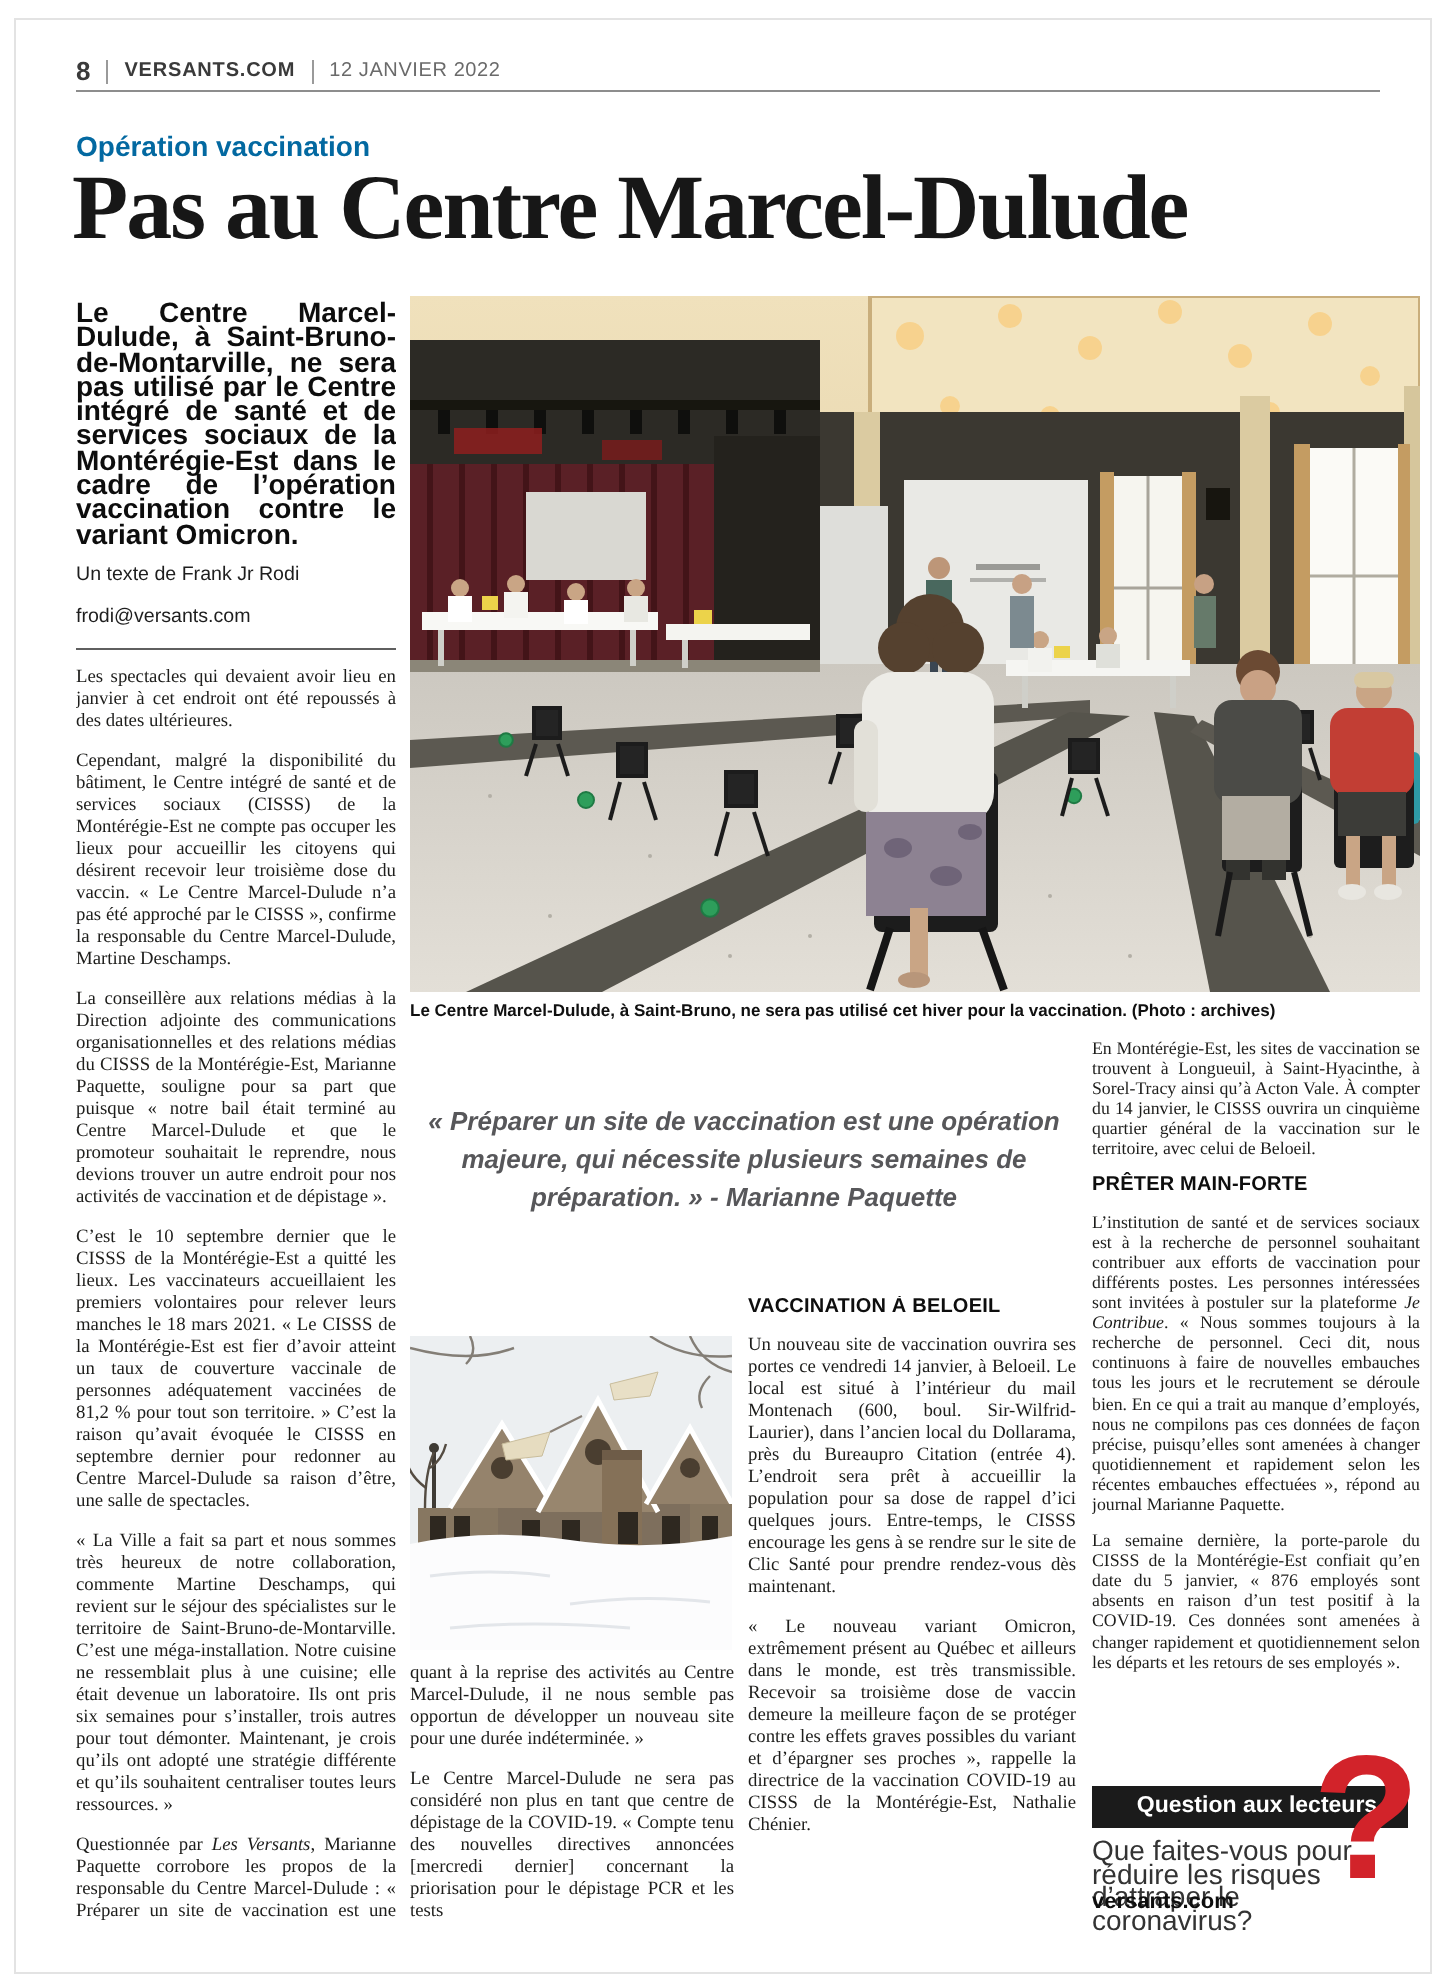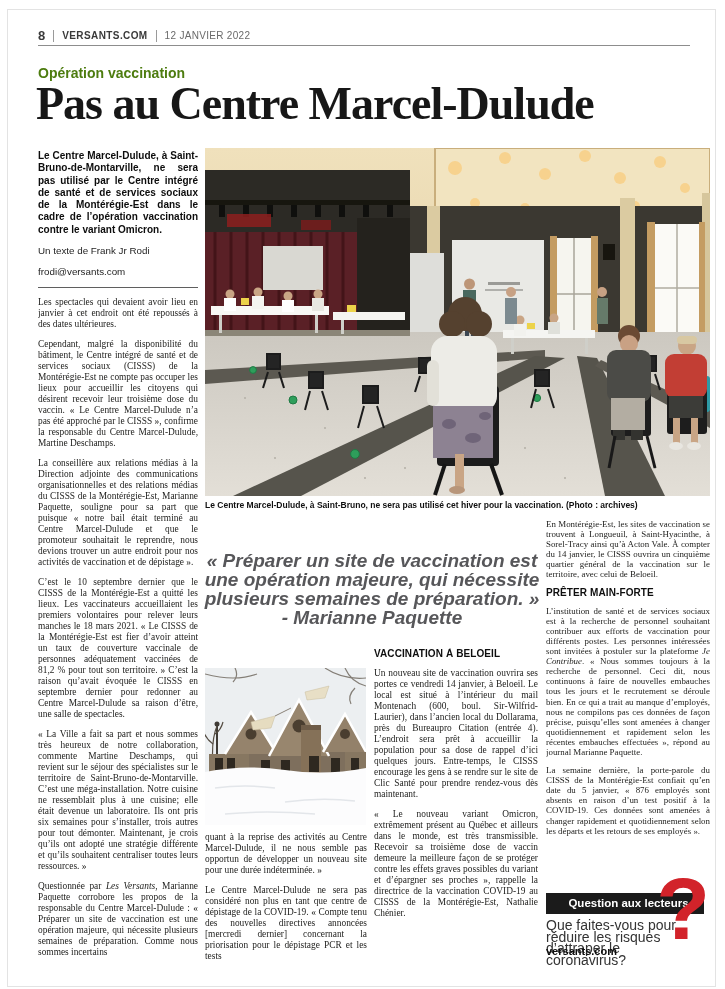--- a/index.html
+++ b/index.html
@@ -12,59 +12,59 @@
   .sheet{left:7px;top:9px;width:707px;height:976px;border:1px solid #e3e3e3;background:#fff;}
 
   
   .header-meta{left:38px;top:28px;display:flex;align-items:center;color:#555;}
   .pagenum{font-size:13px;font-weight:bold;color:#3a3a3a;}
   .sep{display:inline-block;width:1px;height:12px;background:#9a9a9a;margin:0 8px;}
   .sitename{font-size:10px;font-weight:bold;color:#3a3a3a;letter-spacing:.4px;}
   .issuedate{font-size:10px;color:#6a6a6a;letter-spacing:.3px;}
   .hrule{left:38px;top:45px;width:652px;height:1px;background:#8d8d8d;}
 
-  .kicker{left:38px;top:65px;font-size:14px;font-weight:bold;color:#4d7c0f;}
+  .kicker{left:38px;top:65px;font-size:14px;font-weight:bold;color:#0369a1;}
   .headline{
     left:36px;top:77px;font-family:"Liberation Serif","DejaVu Serif",serif;
     font-size:46px;font-weight:bold;letter-spacing:-1px;color:#171717;white-space:nowrap;text-align:center;
   }
 
   
   .col{
     position:absolute;text-align:justify;overflow:hidden;
     font-family:"Liberation Serif","DejaVu Serif",serif;
     font-size:9.4px;line-height:11px;color:#1d1d1b;
   }
   .col p{margin:0 0 9px;}
   #col1{left:38px;top:150px;width:160px;height:812px;}
   #col2{left:205px;top:832px;width:162px;height:128px;}
   #col3{left:374px;top:648px;width:164px;height:334px;}
   #col4{left:546px;top:519px;width:164px;height:356px;font-size:8.9px;line-height:10.1px;}
   #col4 p{margin:0 0 8px;}
 
   .lead{
     font-family:"Liberation Sans",sans-serif;font-weight:bold;
-    font-size:10px;line-height:12.3px;color:#0d0d0d;margin:0 0 10px;
+    font-size:14px;line-height:12.3px;color:#0d0d0d;margin:0 0 10px;
   }
   .byline{font-family:"Liberation Sans",sans-serif;font-size:9.8px;line-height:12px;color:#1e1e1e;margin:0 0 1px;text-align:left;}
   .bemail{margin:0 0 7px;}
   .brule{border:none;border-top:1px solid #5f5f5f;margin:0 0 9px;}
   .subhead{
     font-family:"Liberation Sans",sans-serif;font-weight:bold;
     font-size:10px;color:#0e0e0e;margin:0 0 2px;text-align:left;letter-spacing:.1px;
   }
   .it{font-style:italic;}
 
   
   .photo-main{left:205px;top:148px;width:505px;height:348px;}
   .photo-main svg,.photo-winter svg{display:block;width:100%;height:100%;}
   .caption{left:205px;top:500px;width:505px;font-size:8.5px;font-weight:bold;color:#101010;line-height:10px;}
   .pullquote{
     left:202px;top:551px;width:340px;text-align:center;
-    font-weight:bold;font-style:italic;font-size:19px;line-height:19px;color:#57575a;
+    font-weight:bold;font-style:italic;font-size:13px;line-height:19px;color:#57575a;
   }
   .photo-winter{left:205px;top:668px;width:161px;height:157px;}
 
   
   .qbox{left:540px;top:879px;width:174px;height:106px;}
   .qbar{
     position:absolute;left:6px;top:14px;width:158px;height:21px;background:#1b1b1b;
     color:#fff;font-size:11.5px;font-weight:bold;line-height:21px;padding-left:7px;
     box-sizing:border-box;z-index:1;text-align:center;
   }

